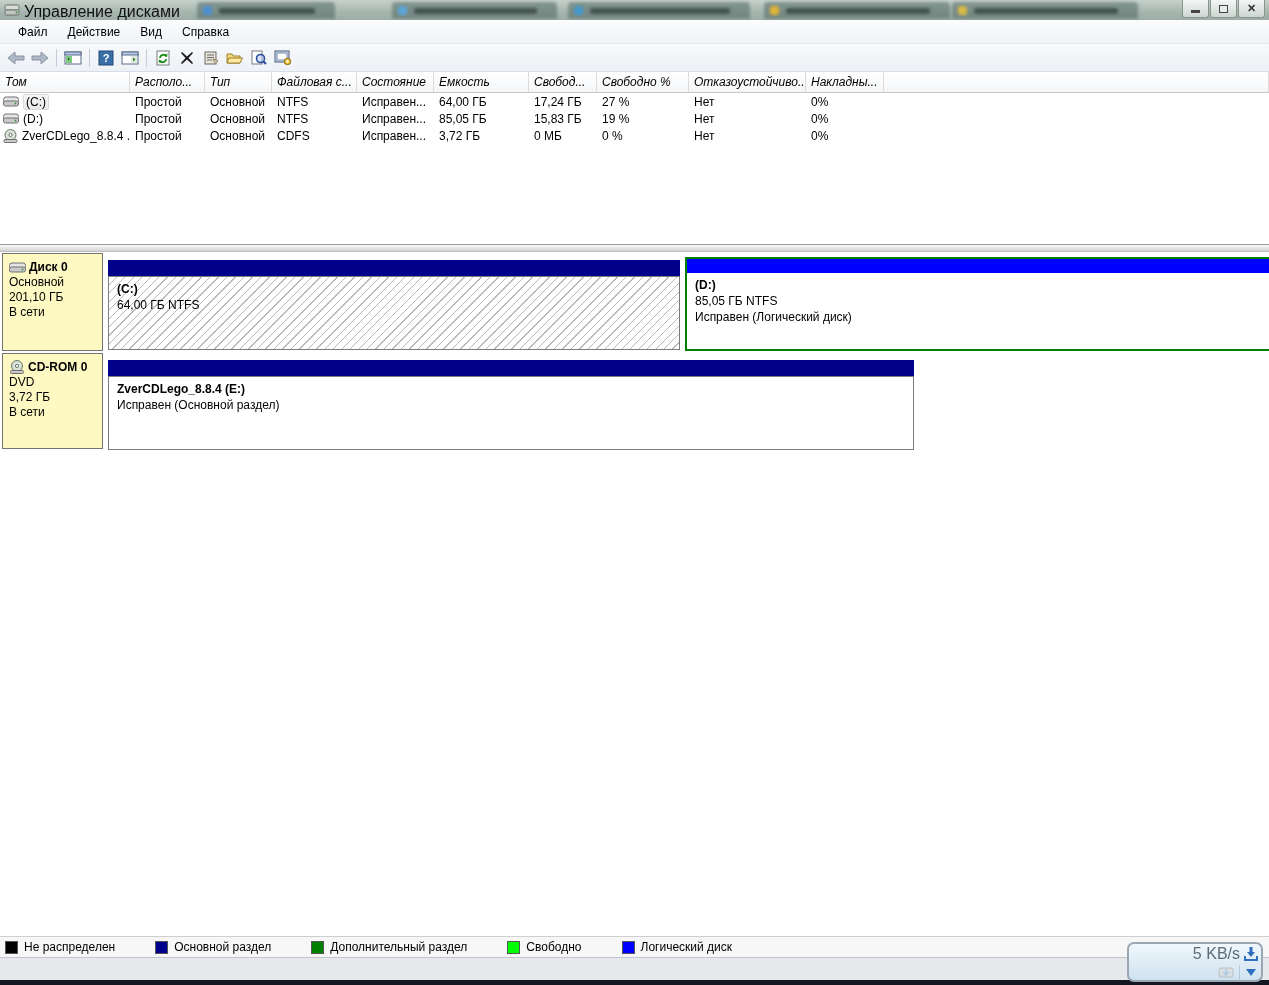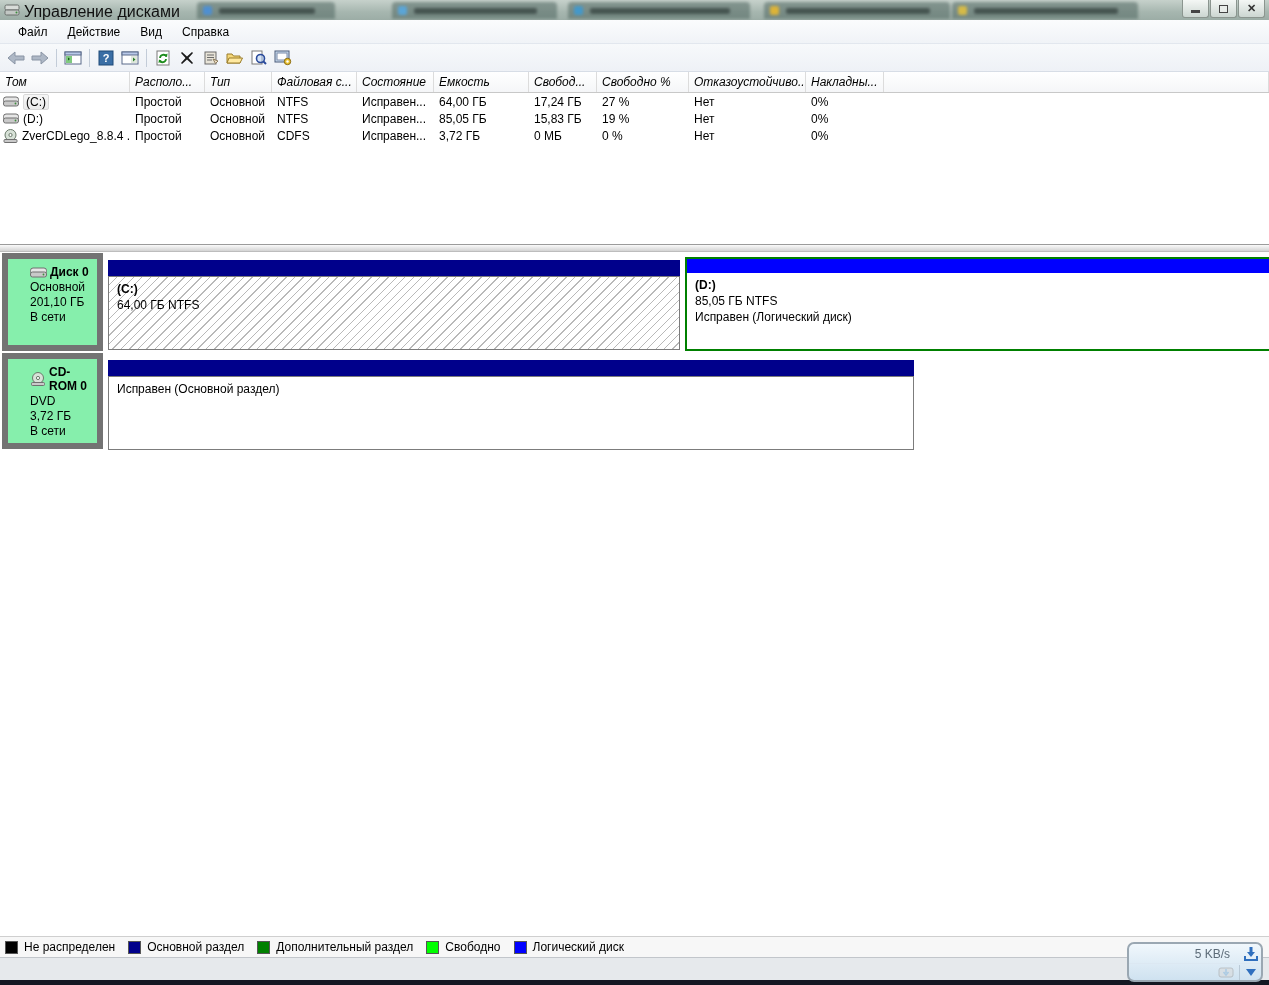--- a/index.html
+++ b/index.html
@@ -47,47 +47,47 @@
   .vol-cell { display:flex; align-items:center; padding-left:3px; }
   .vol-cell svg { margin-right:4px; flex:none; }
   .vol-label-selected { background:linear-gradient(#f6f6f6,#eaeaea); border:1px solid #d9d9d9; border-radius:2px; padding:0 2px; }
 
   
   .splitter { position:absolute; left:0; top:244px; width:100%; height:8px;
     background:linear-gradient(#fafafa,#d3d3d3); border-top:1px solid #9b9b9b; border-bottom:1px solid #bdbdbd; }
 
   
   .graph { position:absolute; left:0; top:252px; width:100%; height:684px; background:#fff; }
-  .disk-panel { position:absolute; left:2px; width:101px; background:#86efac; border:6px solid #737373; padding:6px 0 0 22px; }
+  .disk-panel { position:absolute; left:2px; width:101px; background:#fef9c3; border:1px solid #737373; padding:6px 0 0 6px; }
   .disk-panel .dp-title { display:flex; align-items:center; font-weight:bold; }
   .disk-panel .dp-title svg { margin-right:3px; flex:none; }
   .dp-line { margin-top:2px; line-height:13px; }
 
   .part-block { position:absolute; }
   .part-bar { width:100%; }
   .part-body { background:#fff; border:1px solid #7c7c7c; padding:4px 8px 0 8px; line-height:16px; overflow:hidden; }
   .part-body .p-name { font-weight:bold; }
   .hatched { background:repeating-linear-gradient(135deg,#ffffff 0px,#ffffff 5px,#b9b9b9 5px,#b9b9b9 6px); }
   .ext-wrap { position:absolute; border:2px solid #008000; background:#fff; }
   .ext-wrap .part-bar { margin:0; }
   .ext-wrap .part-body { border:none; }
 
   
   .legendbar { position:absolute; left:0; top:936px; width:100%; height:21px; background:#f7f7f7;
-    border-top:1px solid #cfcfcf; display:flex; align-items:center; padding-left:5px; }
+    border-top:1px solid #cfcfcf; display:flex; align-items:center; padding-left:5px;gap:27px; }
   .legend-item { display:flex; align-items:center; margin-right:13px; }
   .legend-swatch { width:13px; height:13px; border:1px solid #555; margin-right:6px; flex:none; }
   .statusstrip { position:absolute; left:0; top:957px; width:100%; height:23px; background:#e6e9ec; border-top:1px solid #c2c6cb; }
   .darkedge { position:absolute; left:0; top:980px; width:100%; height:5px; background:#141722; }
 
   
   .speed-widget { position:absolute; right:6px; top:942px; width:136px; height:40px;
     border:2px solid #9aa7b2; border-radius:7px; background:linear-gradient(#f0f7fc,#cfe2f0); overflow:hidden; }
   .sw-top { height:20px; display:flex; align-items:center; justify-content:flex-end; border-bottom:1px solid #dce8f2; }
-  .sw-speed { color:#5c6b78; font-size:12px; margin-right:13px; }
+  .sw-speed { color:#5c6b78; font-size:16px; margin-right:3px; }
   .sw-bottom { height:17px; display:flex; align-items:center; justify-content:flex-end; }
   .sw-ghost-icon { opacity:.55; margin-right:4px; }
   .sw-drop { width:22px; height:15px; border-left:1px solid #b9c9d6; display:flex; align-items:center; justify-content:center; }
   .tri-down { width:0; height:0; border-left:5px solid transparent; border-right:5px solid transparent; border-top:7px solid #2f6fbe; }
 </style>
 </head>
 <body>
 
 <div class="window">
 
@@ -344,20 +344,21 @@
         <span>CD-ROM 0</span>
       </div>
       <div class="dp-line">DVD</div>
       <div class="dp-line">3,72 ГБ</div>
       <div class="dp-line">В сети</div>
     </div>
 
     <div class="part-block" style="left:108px; top:108px; width:806px; height:90px;">
       <div class="part-bar" style="height: 16px; background-color: rgb(0, 0, 139);"></div>
       <div class="part-body" style="height:74px;">
+        <div class="p-name">ZverCDLego_8.8.4  (E:)</div>
         <div>Исправен (Основной раздел)</div>
       </div>
     </div>
   </div>
 
   <div class="legendbar">
     <div class="legend-item">
       <span class="legend-swatch" style="background-color: rgb(0, 0, 0);"></span>
       <span>Не распределен</span>
     </div>

